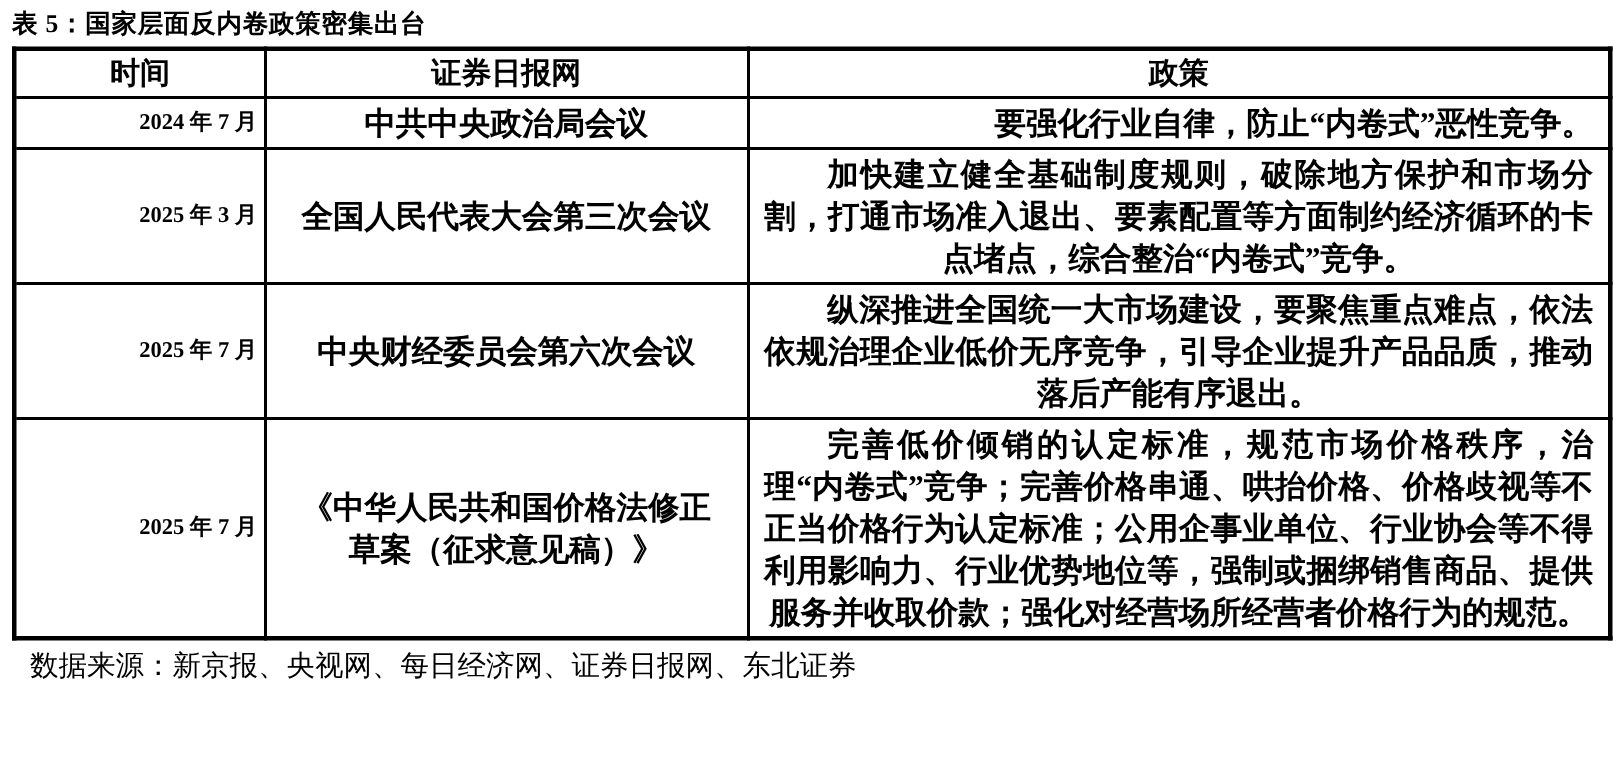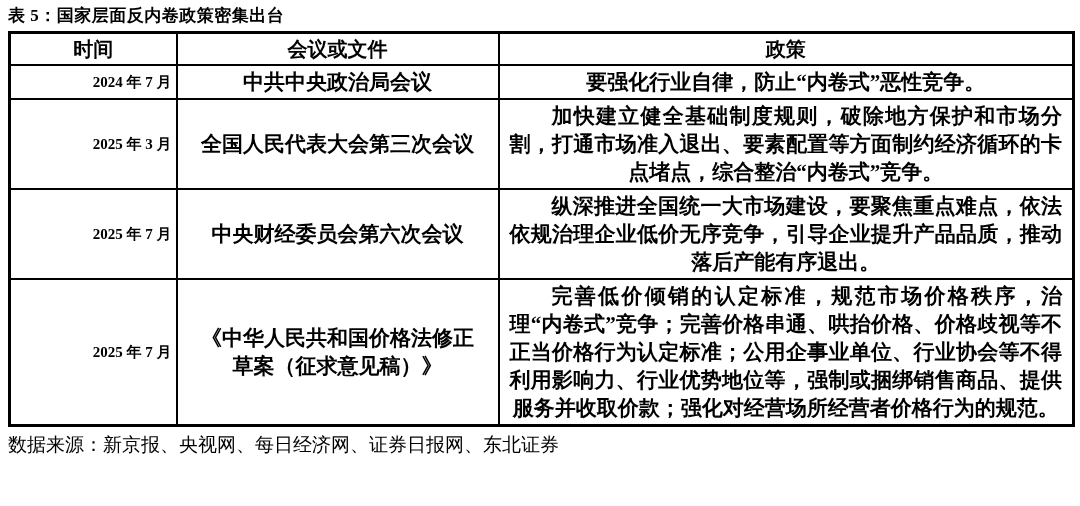--- a/index.html
+++ b/index.html
@@ -51,52 +51,53 @@
     padding: 1px 4px;
     height: 30px;
   }
   td.meeting-cell {
     font-size: 21px;
     text-align: center;
     padding: 1px 18px;
   }
   td.policy-cell {
     font-size: 21px;
-    text-align: center;
+    text-align: right;
     padding: 2px 10px;
   }
   td.policy-cell.multiline {
     text-align: justify;
     text-align-last: center;
     text-indent: 2em;
     margin-left: 36px;
   }
   .source-line {
     font-size: 19px;
     line-height: 26px;
     margin-top: 5px;
+    margin-left: 12px;
   }
 </style>
 </head>
 <body>
 
 <div class="page">
 
   <div class="caption">表 5：国家层面反内卷政策密集出台</div>
 
   <table class="policy-table">
     <colgroup>
       <col class="c-time">
       <col class="c-meeting">
       <col class="c-policy">
     </colgroup>
     <thead>
       <tr>
         <th>时间</th>
-        <th>会议或文件</th>
+        <th>证券日报网</th>
         <th>政策</th>
       </tr>
     </thead>
     <tbody>
       <tr>
         <td class="time-cell">2024 年 7 月</td>
         <td class="meeting-cell">中共中央政治局会议</td>
         <td class="policy-cell">要强化行业自律，防止“内卷式”恶性竞争。</td>
       </tr>
       <tr>

